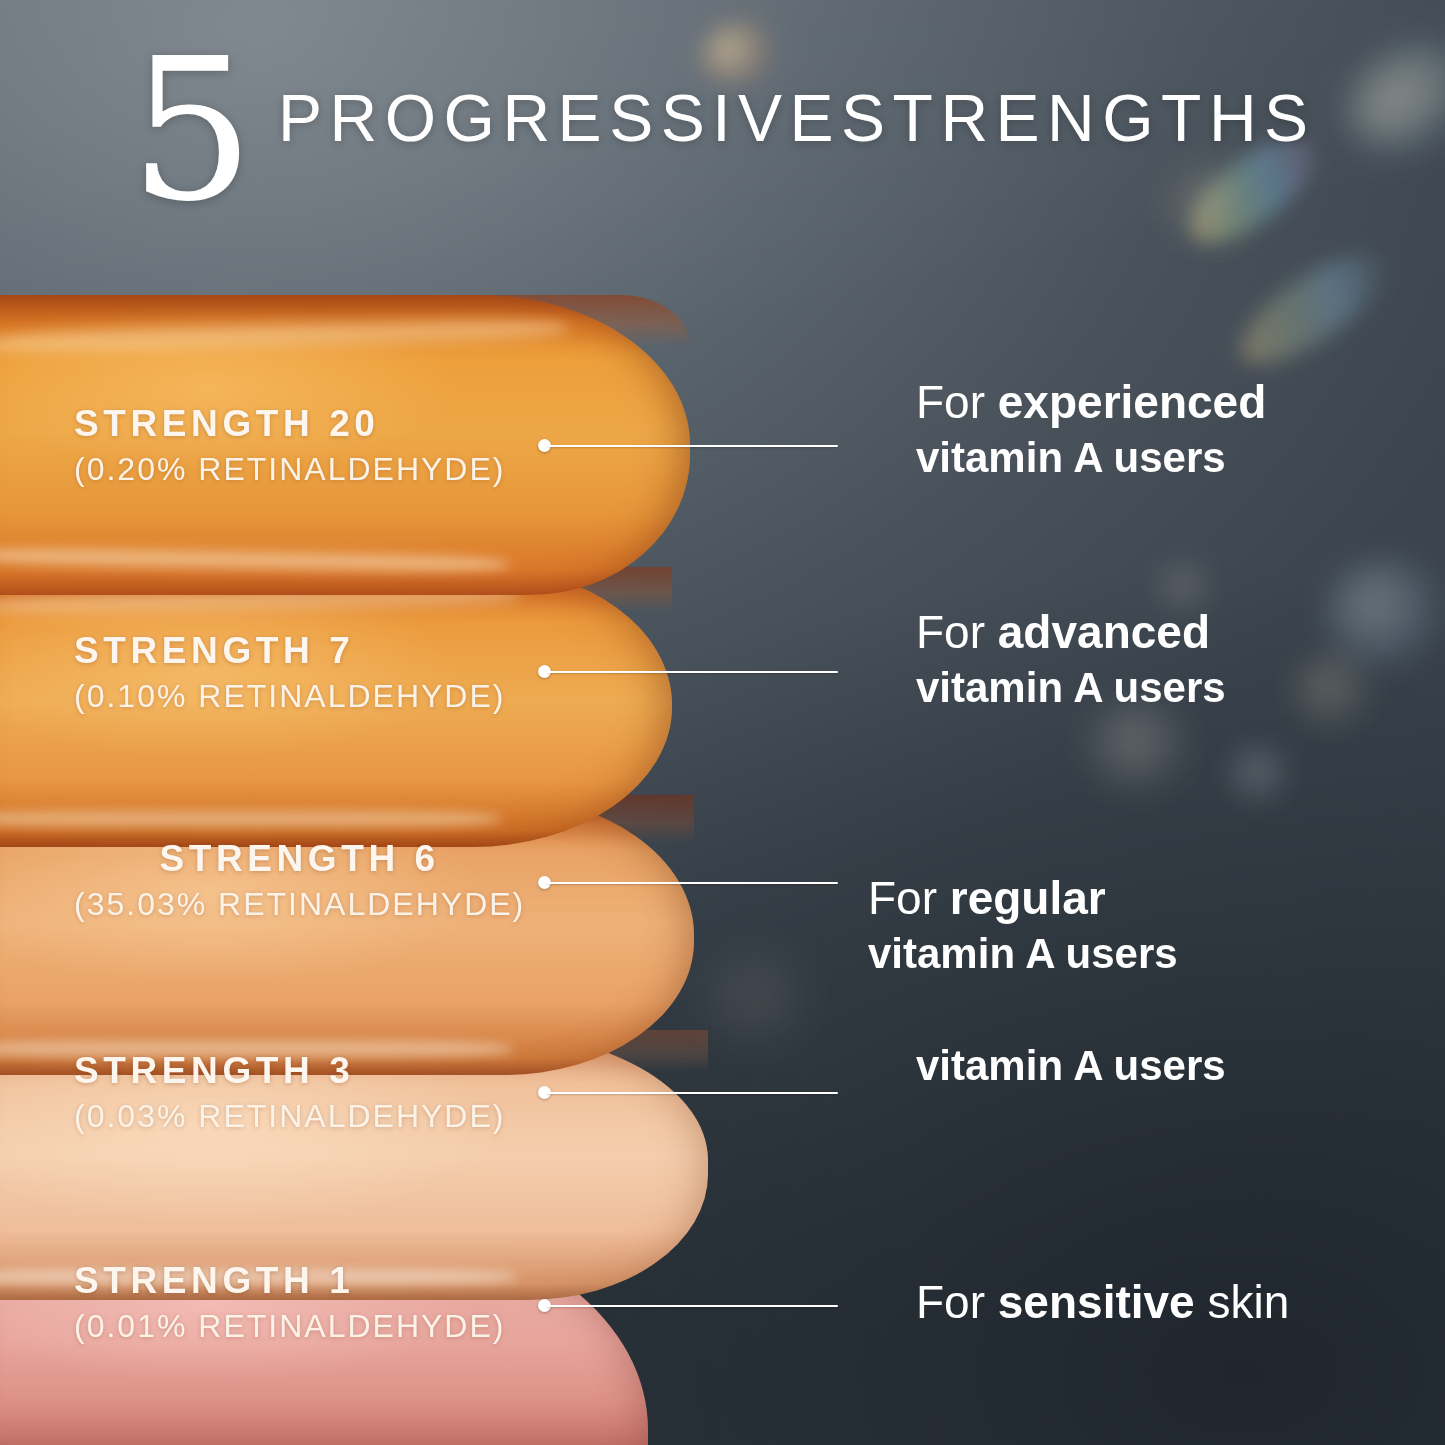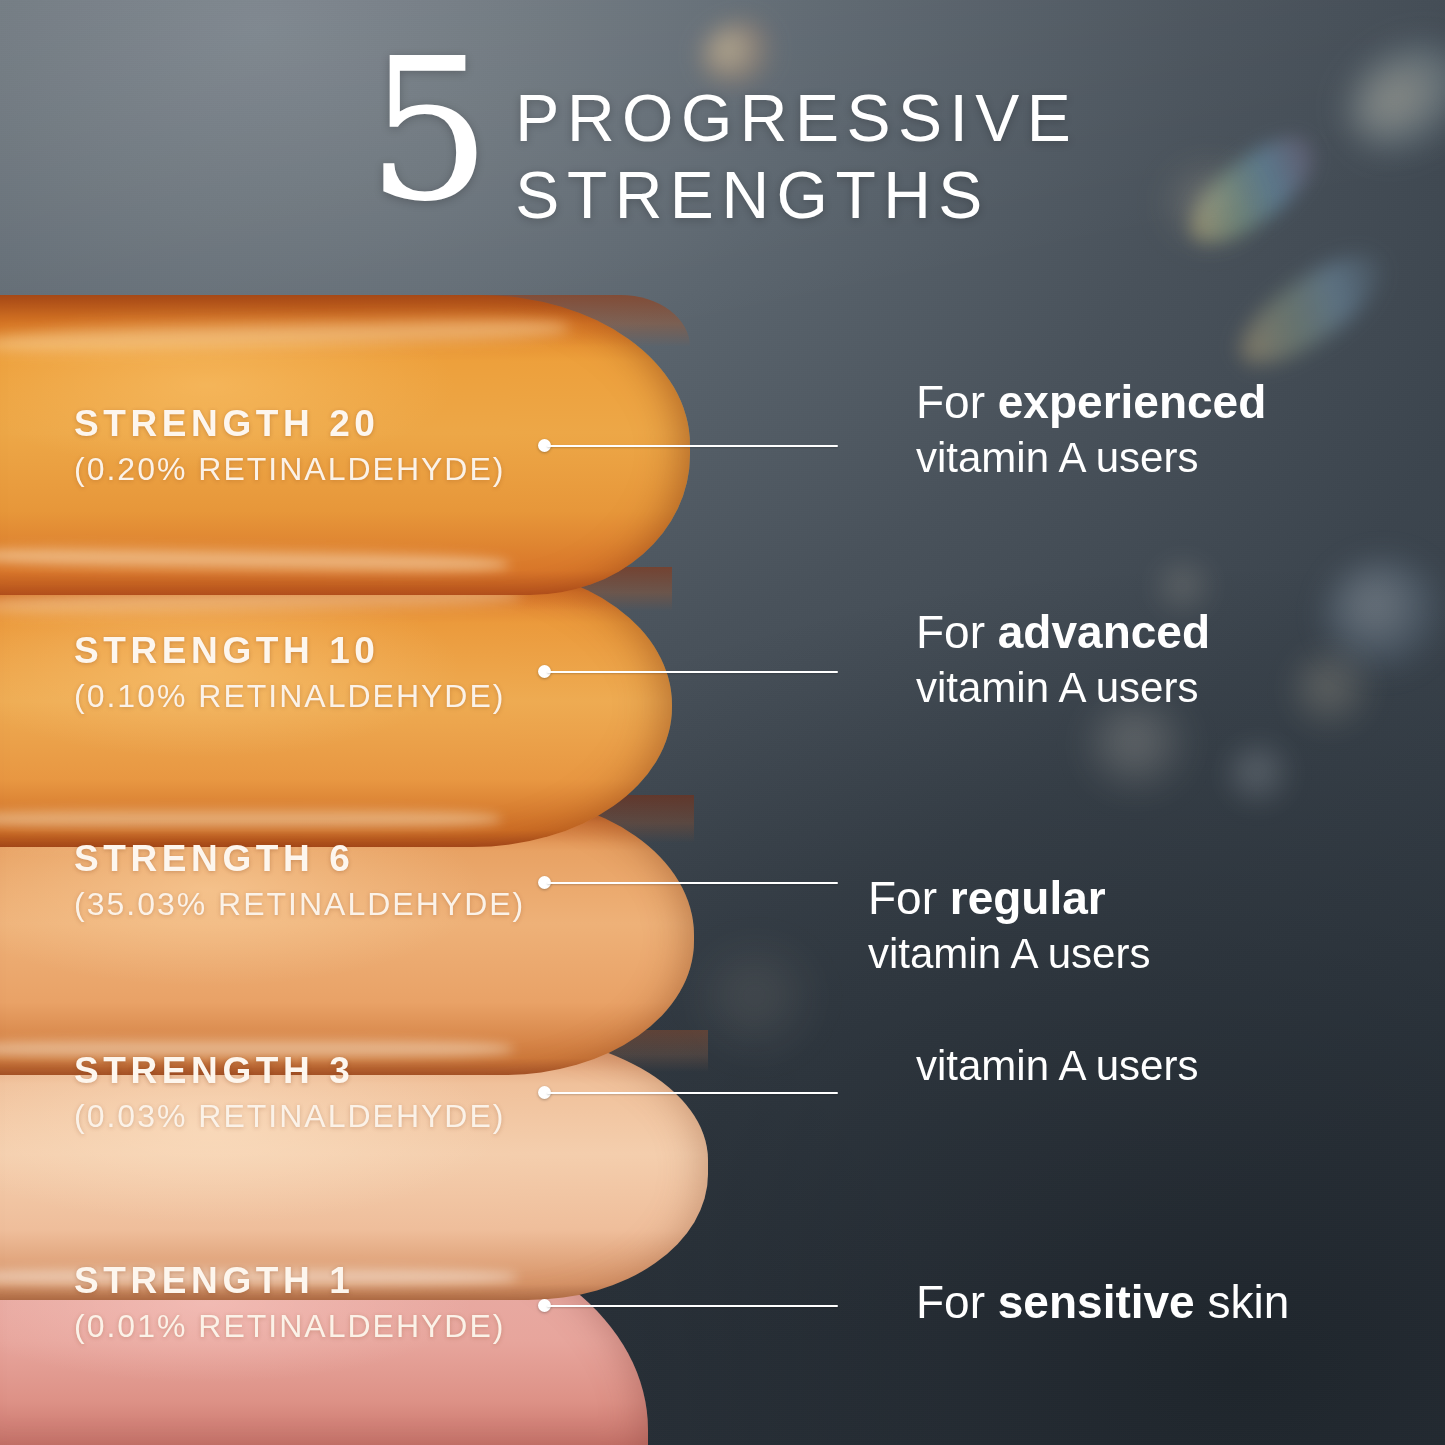--- a/index.html
+++ b/index.html
@@ -81,21 +81,21 @@
   }
   .big-five{
     font-family:"DejaVu Serif", serif;
     font-size:196px;line-height:.88;
     color:#ffffff;font-weight:400;
     letter-spacing:-2px;
     margin-top:-8px;
     text-shadow:0 2px 10px rgba(0,0,0,.22);
   }
   .headline-words{
-    display:flex;flex-direction:column;
+    display:flex;flex-direction:row;
     padding-top:28px;
   }
   .hl-line{
     color:#ffffff;
     font-size:66px;
     font-weight:300;
     letter-spacing:7.5px;
     line-height:1.16;
     text-shadow:0 2px 9px rgba(0,0,0,.22);
     white-space:nowrap;
@@ -268,21 +268,21 @@
 
   
   .callout{position:absolute;z-index:6;color:#ffffff;}
   .callout .l1{
     font-size:46px;line-height:1.08;white-space:nowrap;
     font-weight:300;
   }
   .callout .l1 b{font-weight:700;}
   .callout .l2{
     font-size:42px;line-height:1.14;white-space:nowrap;
-    font-weight:400;margin-top:6px;
+    font-weight:700;margin-top:6px;
   }
 </style>
 </head>
 <body>
 
 <div class="canvas">
 
   <div class="bg-base"></div>
   <div class="bg-vign"></div>
   <div class="bg-noise"></div>
@@ -349,33 +349,33 @@
   <div class="leader" style="left:538px;top:435px;width:300px;">
     <div class="dot"></div>
     <div class="ln" style="width:291px;"></div>
   </div>
   <div class="callout" style="left:916px;top:378px;">
     <div class="l1"><span>For </span><b>experienced</b><span></span></div>
     <div class="l2">vitamin A users</div>
   </div>
 
   <div class="label" style="left:74px;top:632px;">
-    <div class="lt">STRENGTH 10</div>
+    <div class="lt">STRENGTH 7</div>
     <div class="ls">(0.10% RETINALDEHYDE)</div>
   </div>
   <div class="leader" style="left:538px;top:661px;width:300px;">
     <div class="dot"></div>
     <div class="ln" style="width:291px;"></div>
   </div>
   <div class="callout" style="left:916px;top:608px;">
     <div class="l1"><span>For </span><b>advanced</b><span></span></div>
     <div class="l2">vitamin A users</div>
   </div>
 
-  <div class="label" style="left:74px;top:840px;">
+  <div class="label" style="left:74px;top:840px;text-align:center;">
     <div class="lt">STRENGTH 6</div>
     <div class="ls">(35.03% RETINALDEHYDE)</div>
   </div>
   <div class="leader" style="left:538px;top:872px;width:300px;">
     <div class="dot"></div>
     <div class="ln" style="width:291px;"></div>
   </div>
   <div class="callout" style="left:868px;top:830px;margin-top:44px;">
     <div class="l1"><span>For </span><b>regular</b><span></span></div>
     <div class="l2">vitamin A users</div>

